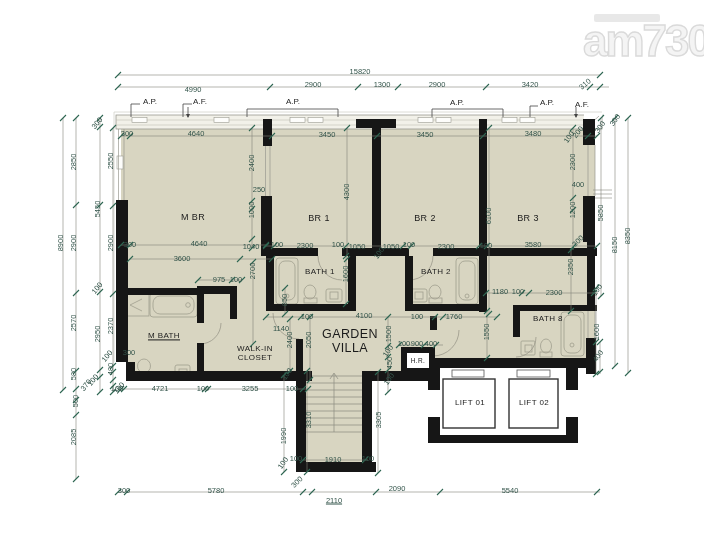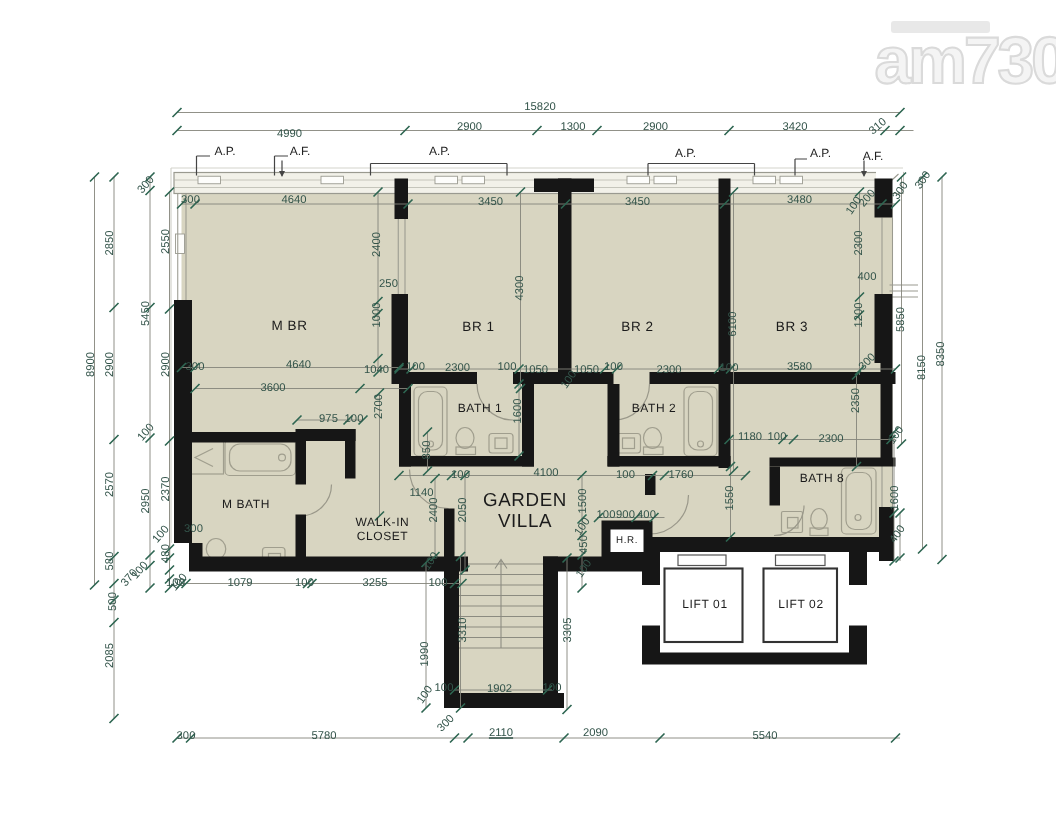--- a/index.html
+++ b/index.html
@@ -317,46 +317,46 @@
       <span class="dim" style="left: 404px; top: 343px; transform: translate(-50%, -50%);">100</span>
       <span class="dim" style="left: 417px; top: 343px; transform: translate(-50%, -50%);">900</span>
       <span class="dim" style="left: 431px; top: 343px; transform: translate(-50%, -50%);">400</span>
       <span class="dim" style="left: 500px; top: 291px; transform: translate(-50%, -50%);">1180</span>
       <span class="dim" style="left: 518px; top: 291px; transform: translate(-50%, -50%);">100</span>
       <span class="dim" style="left: 554px; top: 292px; transform: translate(-50%, -50%);">2300</span>
       <span class="dim" style="left: 570px; top: 267px; transform: translate(-50%, -50%) rotate(-90deg);">2350</span>
       <span class="dim" style="left: 486px; top: 332px; transform: translate(-50%, -50%) rotate(-90deg);">1550</span>
       <span class="dim" style="left: 129px; top: 352px; transform: translate(-50%, -50%);">300</span>
       <span class="dim" style="left: 117px; top: 388px; transform: translate(-50%, -50%);">100</span>
-      <span class="dim" style="left: 160px; top: 388px; transform: translate(-50%, -50%);">1079</span>
+      <span class="dim" style="left: 160px; top: 388px; transform: translate(-50%, -50%);">4721</span>
       <span class="dim" style="left: 203px; top: 388px; transform: translate(-50%, -50%);">100</span>
       <span class="dim" style="left: 250px; top: 388px; transform: translate(-50%, -50%);">3255</span>
       <span class="dim" style="left: 292px; top: 388px; transform: translate(-50%, -50%);">100</span>
       <span class="dim" style="left: 287px; top: 374px; transform: translate(-50%, -50%) rotate(-55deg);">100</span>
       <span class="dim" style="left: 308px; top: 420px; transform: translate(-50%, -50%) rotate(-90deg);">3310</span>
       <span class="dim" style="left: 378px; top: 420px; transform: translate(-50%, -50%) rotate(-90deg);">3305</span>
       <span class="dim" style="left: 283px; top: 436px; transform: translate(-50%, -50%) rotate(-90deg);">1990</span>
       <span class="dim" style="left: 283px; top: 463px; transform: translate(-50%, -50%) rotate(-55deg);">100</span>
       <span class="dim" style="left: 296px; top: 458px; transform: translate(-50%, -50%);">100</span>
-      <span class="dim" style="left: 333px; top: 459px; transform: translate(-50%, -50%);">1902</span>
+      <span class="dim" style="left: 333px; top: 459px; transform: translate(-50%, -50%);">1910</span>
       <span class="dim" style="left: 368px; top: 458px; transform: translate(-50%, -50%);">100</span>
       <span class="dim" style="left: 297px; top: 482px; transform: translate(-50%, -50%) rotate(-45deg);">300</span>
       <span class="dim" style="left: 124px; top: 490px; transform: translate(-50%, -50%);">300</span>
       <span class="dim" style="left: 216px; top: 490px; transform: translate(-50%, -50%);">5780</span>
-      <span class="dim" style="left: 334px; top: 488px; transform: translate(-50%, -50%); text-decoration: underline;">2110</span>
+      <span class="dim" style="left: 334px; top: 500px; transform: translate(-50%, -50%); text-decoration: underline;">2110</span>
       <span class="dim" style="left: 397px; top: 488px; transform: translate(-50%, -50%);">2090</span>
       <span class="dim" style="left: 510px; top: 490px; transform: translate(-50%, -50%);">5540</span>
       <div class="room" style="font-size: 9px; left: 193px; top: 217px; transform: translate(-50%, -50%);">M BR</div>
       <div class="room" style="font-size: 9px; left: 319px; top: 218px; transform: translate(-50%, -50%);">BR 1</div>
       <div class="room" style="font-size: 9px; left: 425px; top: 218px; transform: translate(-50%, -50%);">BR 2</div>
       <div class="room" style="font-size: 9px; left: 528px; top: 218px; transform: translate(-50%, -50%);">BR 3</div>
       <div class="room" style="font-size: 8px; left: 320px; top: 272px; transform: translate(-50%, -50%);">BATH 1</div>
       <div class="room" style="font-size: 8px; left: 436px; top: 272px; transform: translate(-50%, -50%);">BATH 2</div>
       <div class="room" style="font-size: 8px; left: 548px; top: 319px; transform: translate(-50%, -50%);">BATH 8</div>
-      <div class="room" style="font-size: 8px; left: 164px; top: 336px; transform: translate(-50%, -50%);">M BATH</div>
+      <div class="room" style="font-size: 8px; left: 164px; top: 336px; transform: translate(-50%, -50%); text-decoration: underline;">M BATH</div>
       <div class="room" style="font-size: 8px; left: 255px; top: 353px; transform: translate(-50%, -50%);">WALK-IN
 CLOSET</div>
       <div class="room" style="font-size: 12.5px; left: 350px; top: 341px; transform: translate(-50%, -50%);">GARDEN
 VILLA</div>
       <div class="room" style="font-size: 6.5px; left: 418px; top: 361px; transform: translate(-50%, -50%);">H.R.</div>
       <div class="room" style="font-size: 8px; left: 470px; top: 403px; transform: translate(-50%, -50%);">LIFT 01</div>
       <div class="room" style="font-size: 8px; left: 534px; top: 403px; transform: translate(-50%, -50%);">LIFT 02</div>
       <span class="marker" style="left: 150px; top: 101px; transform: translate(-50%, -50%);">A.P.</span>
       <span class="marker" style="left: 200px; top: 101px; transform: translate(-50%, -50%);">A.F.</span>
       <span class="marker" style="left: 293px; top: 101px; transform: translate(-50%, -50%);">A.P.</span>

